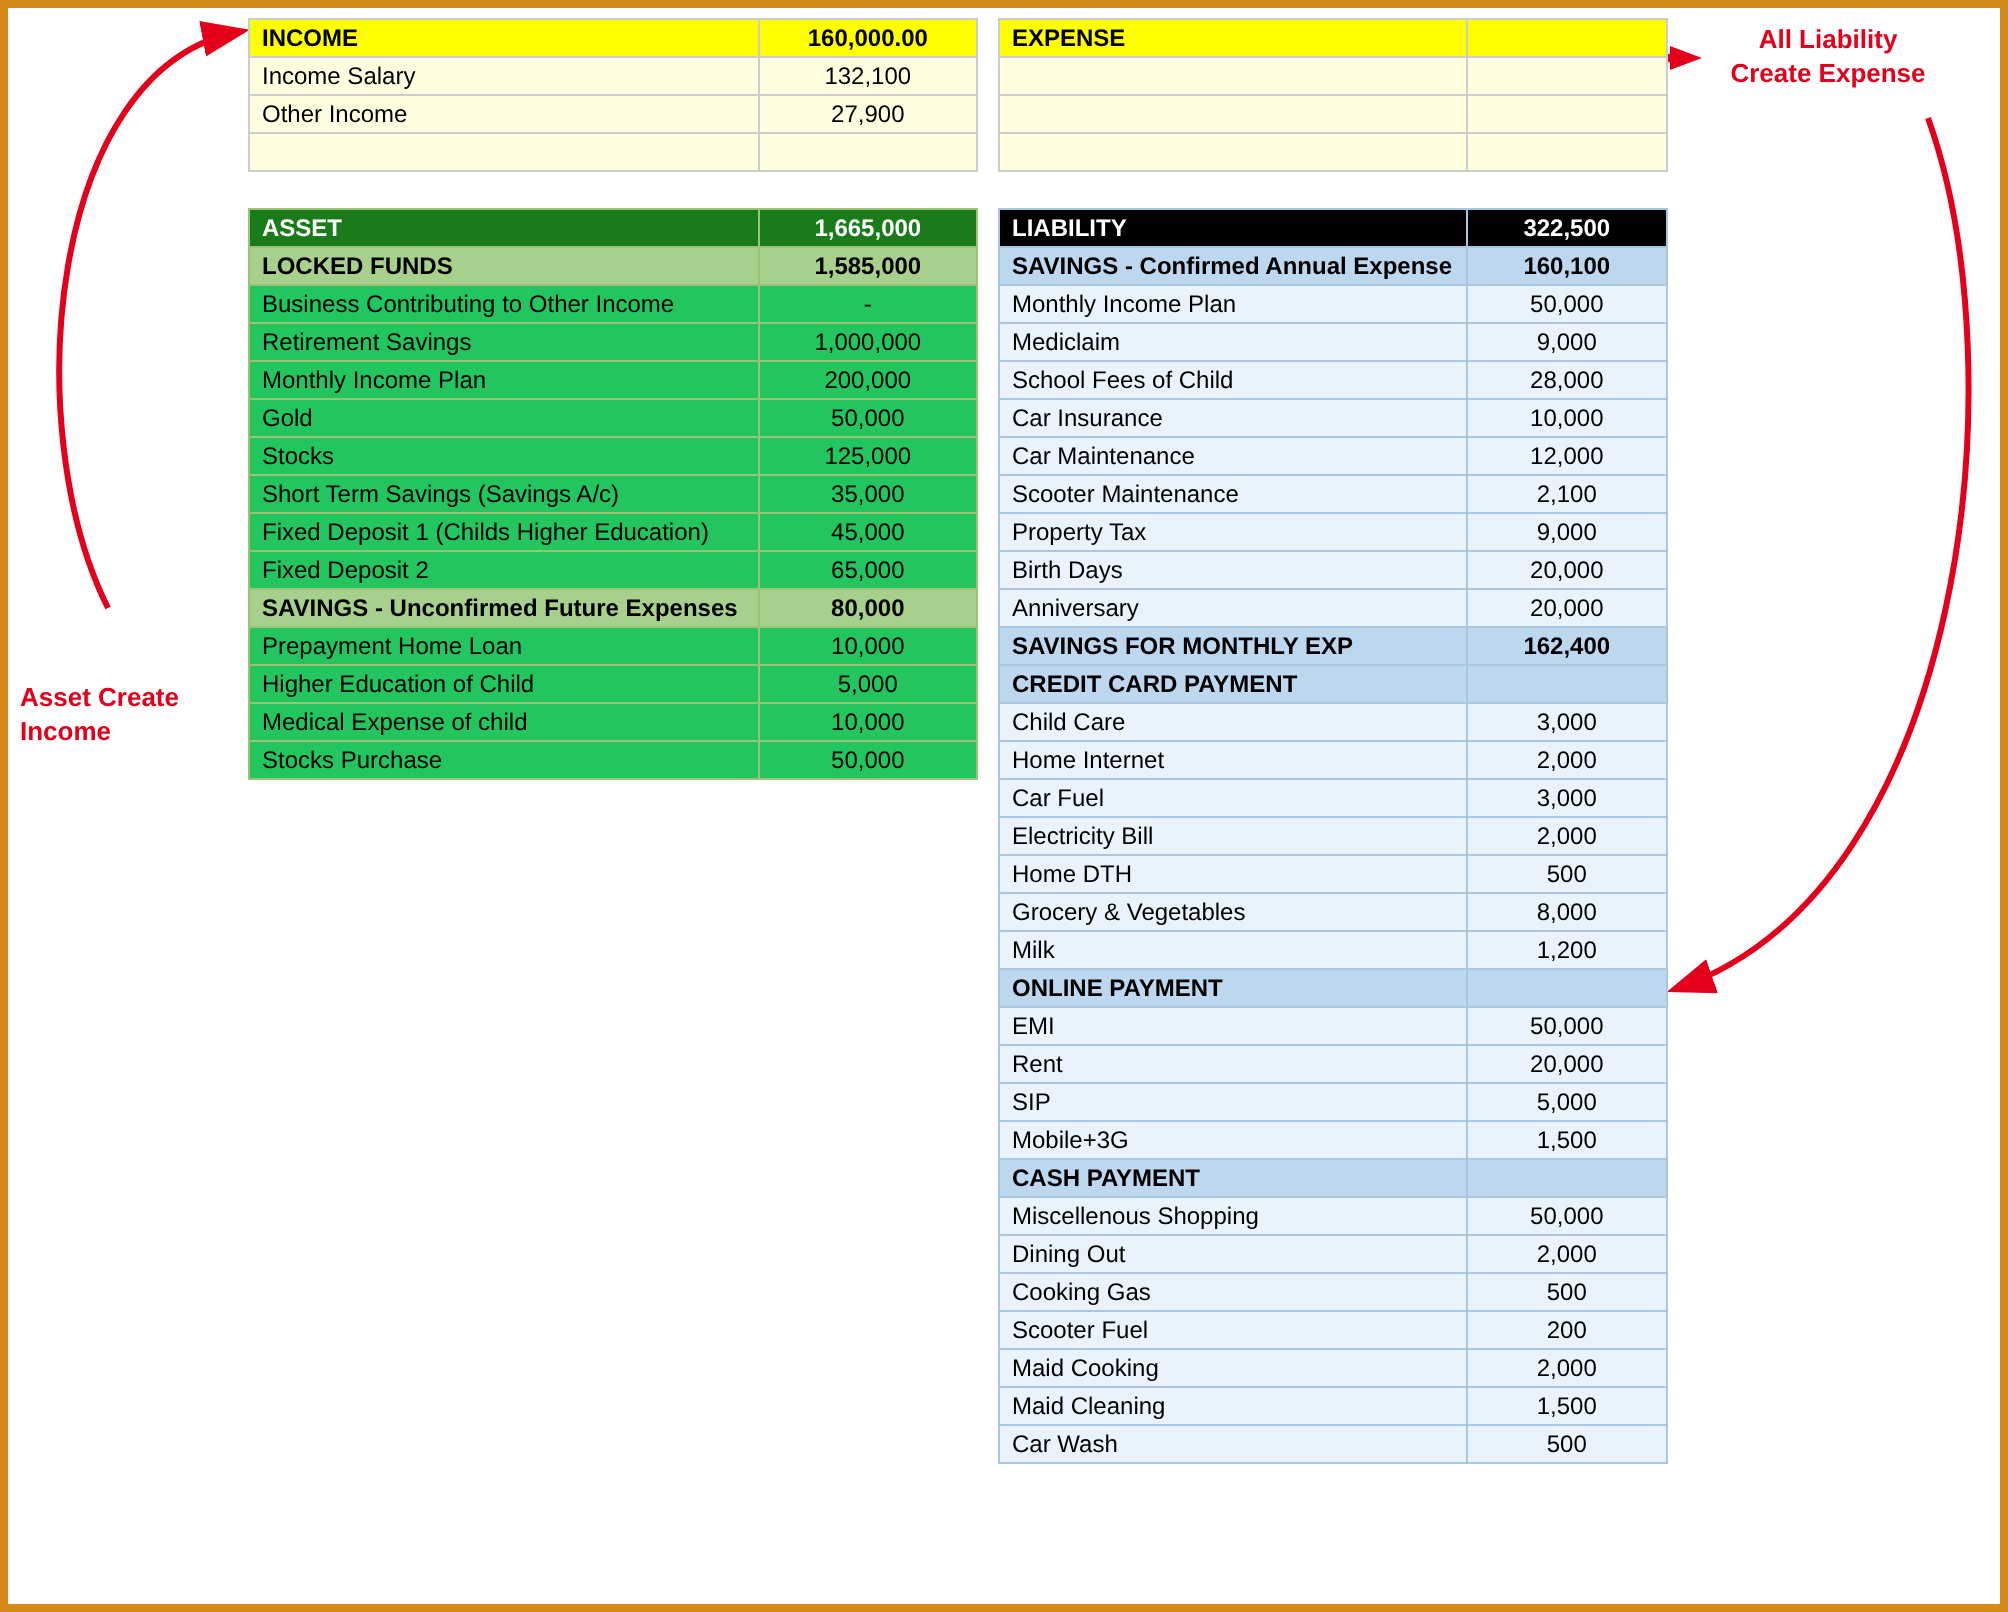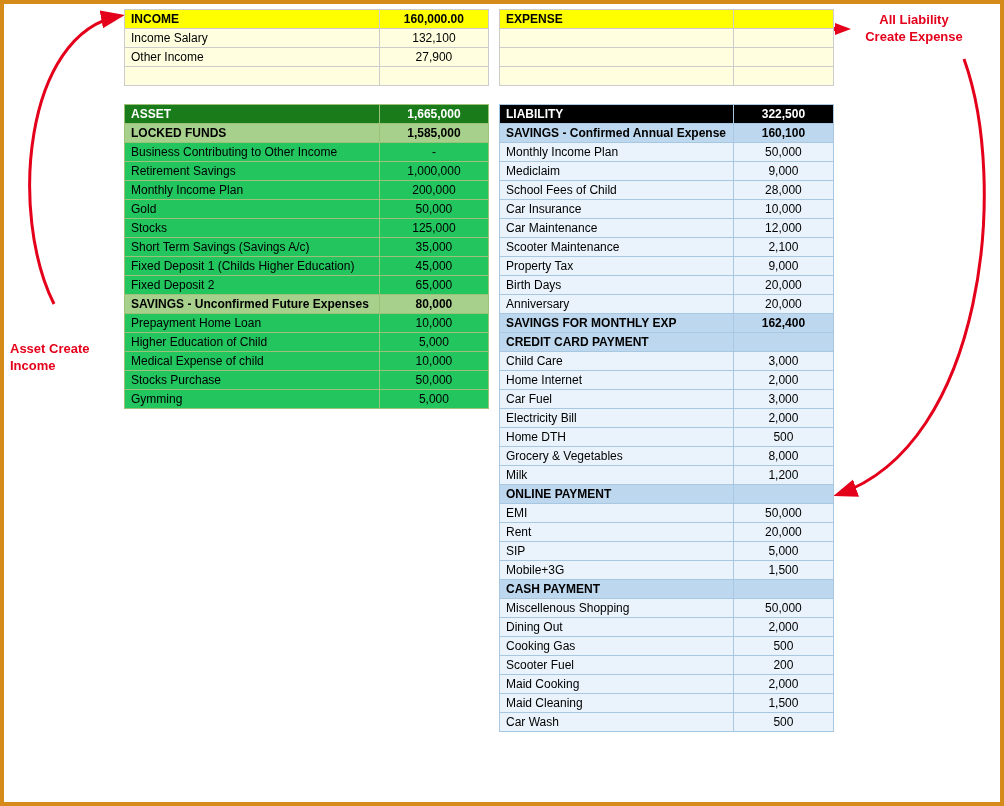--- a/index.html
+++ b/index.html
@@ -240,24 +240,20 @@
                 <td class="val num">5,000</td>
               </tr>
               <tr>
                 <td class="label">Medical Expense of child</td>
                 <td class="val num">10,000</td>
               </tr>
               <tr>
                 <td class="label">Stocks Purchase</td>
                 <td class="val num">50,000</td>
               </tr>
-              <tr>
-                <td class="label">Gymming</td>
-                <td class="val num">5,000</td>
-              </tr>
             </tbody>
         </table>
       </div>
       <div class="col-right">
         <table class="tbl-liab">
           <tbody>
               <tr class="hdr">
             <td class="label">LIABILITY</td>
             <td class="val num">322,500</td>
           </tr>

